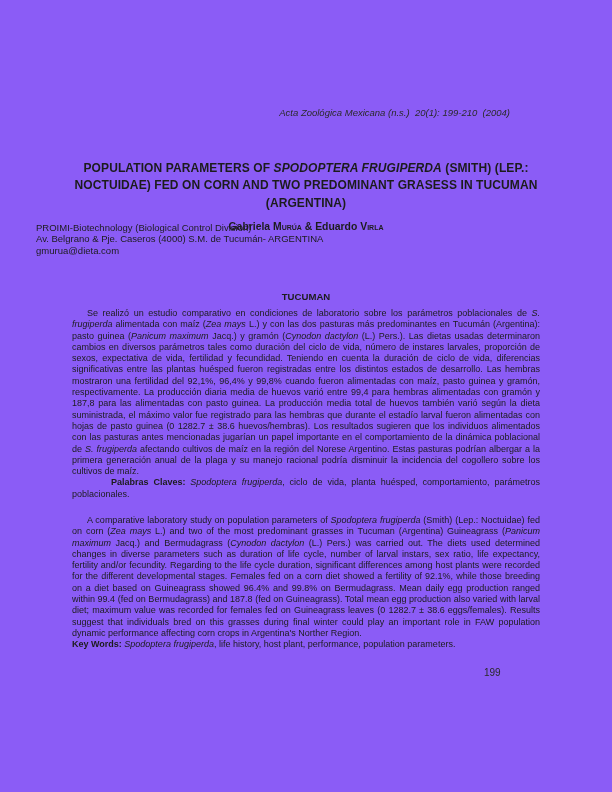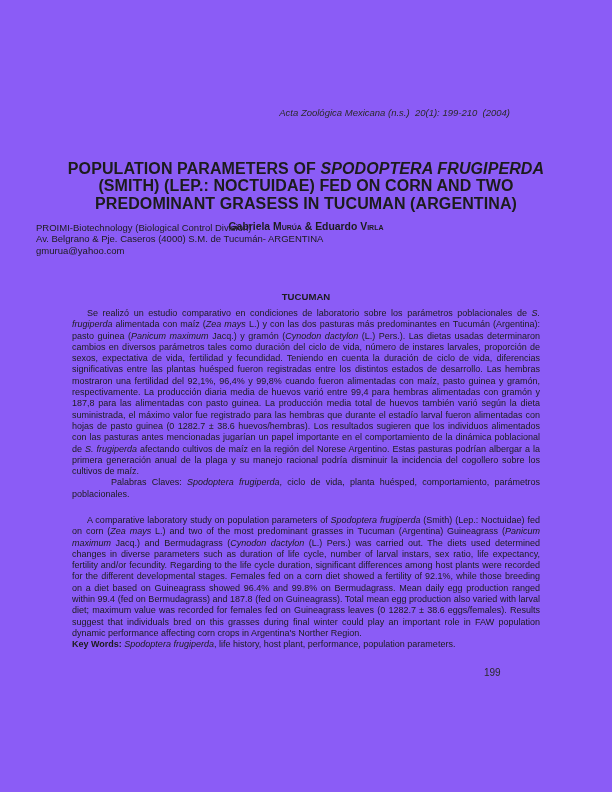--- a/index.html
+++ b/index.html
@@ -74,35 +74,35 @@
     color: #2a2a2a;
   }
 </style>
 </head>
 <body>
 
 <div class="page">
 
   <div class="journal-header">Acta Zoológica Mexicana (n.s.)  20(1): 199-210  (2004)</div>
 
-  <h1 class="article-title" style="margin:0; font-size:16px;"><span>POPULATION PARAMETERS OF </span><span style="font-style: italic;">SPODOPTERA FRUGIPERDA</span><span> (SMITH) (LEP.: NOCTUIDAE) FED ON CORN AND TWO PREDOMINANT GRASESS IN TUCUMAN (ARGENTINA)</span></h1>
+  <h1 class="article-title" style="margin:0; font-size:12px;"><span>POPULATION PARAMETERS OF </span><span style="font-style: italic;">SPODOPTERA FRUGIPERDA</span><span> (SMITH) (LEP.: NOCTUIDAE) FED ON CORN AND TWO PREDOMINANT GRASESS IN TUCUMAN (ARGENTINA)</span></h1>
 
   <div class="authors-line"><span>Gabriela </span><span style="font-variant: small-caps;">Murúa</span><span> &amp; Eduardo </span><span style="font-variant: small-caps; text-align: right;">Virla</span></div>
 
   <div class="affiliation">
     <div>PROIMI-Biotechnology (Biological Control Division)</div>
     <div>Av. Belgrano &amp; Pje. Caseros (4000) S.M. de Tucumán- ARGENTINA</div>
-    <div>gmurua@yahoo.com</div>
+    <div>gmurua@dieta.com</div>
   </div>
 
   <div class="section-heading heading-resumen">TUCUMAN</div>
 
   <div class="abstract-block block-resumen">
     <p class="lead rich"><span>Se realizó un estudio comparativo en condiciones de laboratorio sobre los parámetros poblacionales de </span><span style="font-style: italic;">S. frugiperda</span><span> alimentada con maíz (</span><span style="font-style: italic;">Zea mays</span><span> L.) y con las dos pasturas más predominantes en Tucumán (Argentina): pasto guinea (</span><span style="font-style: italic;">Panicum maximum</span><span> Jacq.) y gramón (</span><span style="font-style: italic;">Cynodon dactylon</span><span> (L.) Pers.). Las dietas usadas determinaron cambios en diversos parámetros tales como duración del ciclo de vida, número de instares larvales, proporción de sexos, expectativa de vida, fertilidad y fecundidad. Teniendo en cuenta la duración de ciclo de vida, diferencias significativas entre las plantas huésped fueron registradas entre los distintos estados de desarrollo. Las hembras mostraron una fertilidad del 92,1%, 96,4% y 99,8% cuando fueron alimentadas con maíz, pasto guinea y gramón, respectivamente. La producción diaria media de huevos varió entre 99,4 para hembras alimentadas con gramón y 187,8 para las alimentadas con pasto guinea. La producción media total de huevos también varió según la dieta suministrada, el máximo valor fue registrado para las hembras que durante el estadío larval fueron alimentadas con hojas de pasto guinea (0 1282.7 ± 38.6 huevos/hembras). Los resultados sugieren que los individuos alimentados con las pasturas antes mencionadas jugarían un papel importante en el comportamiento de la dinámica poblacional de </span><span style="font-style: italic;">S. frugiperda</span><span> afectando cultivos de maíz en la región del Norese Argentino. Estas pasturas podrían albergar a la primera generación anual de la plaga y su manejo racional podría disminuir la incidencia del cogollero sobre los cultivos de maíz.</span></p>
-    <p class="rich"><span style="font-weight: normal; padding-left: 39px;">Palabras Claves: </span><span style="font-style: italic;">Spodoptera frugiperda</span><span>, ciclo de vida, planta huésped, comportamiento, parámetros poblacionales.</span></p>
+    <p class="rich"><span style="font-weight: bold; padding-left: 39px;">Palabras Claves: </span><span style="font-style: italic;">Spodoptera frugiperda</span><span>, ciclo de vida, planta huésped, comportamiento, parámetros poblacionales.</span></p>
   </div>
 
 
   <div class="abstract-block block-abstract">
     <p class="lead rich"><span>A comparative laboratory study on population parameters of </span><span style="font-style: italic;">Spodoptera frugiperda</span><span> (Smith) (Lep.: Noctuidae) fed on corn (</span><span style="font-style: italic;">Zea mays</span><span> L.) and two of the most predominant grasses in Tucuman (Argentina) Guineagrass (</span><span style="font-style: italic;">Panicum maximum</span><span> Jacq.) and Bermudagrass (</span><span style="font-style: italic;">Cynodon dactylon</span><span> (L.) Pers.) was carried out. The diets used determined changes in diverse parameters such as duration of life cycle, number of larval instars, sex ratio, life expectancy, fertility and/or fecundity. Regarding to the life cycle duration, significant differences among host plants were recorded for the different developmental stages. Females fed on a corn diet showed a fertility of 92.1%, while those breeding on a diet based on Guineagrass showed 96.4% and 99.8% on Bermudagrass. Mean daily egg production ranged within 99.4 (fed on Bermudagrass) and 187.8 (fed on Guineagrass). Total mean egg production also varied with larval diet; maximum value was recorded for females fed on Guineagrass leaves (0 1282.7 ± 38.6 eggs/females). Results suggest that individuals bred on this grasses during final winter could play an important role in FAW population dynamic performance affecting corn crops in Argentina's Norther Region.</span></p>
     <p class="rich"><span style="font-weight: bold;">Key Words: </span><span style="font-style: italic;">Spodoptera frugiperda</span><span>, life history, host plant, performance, population parameters.</span></p>
   </div>
 
   <div class="page-number">199</div>
 

